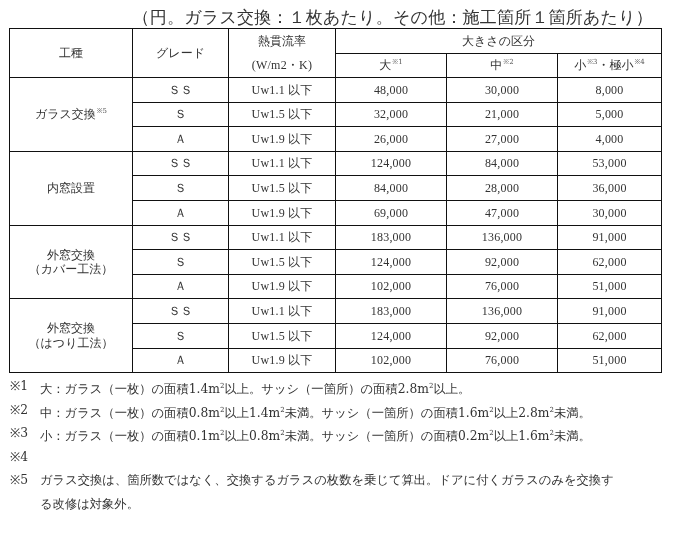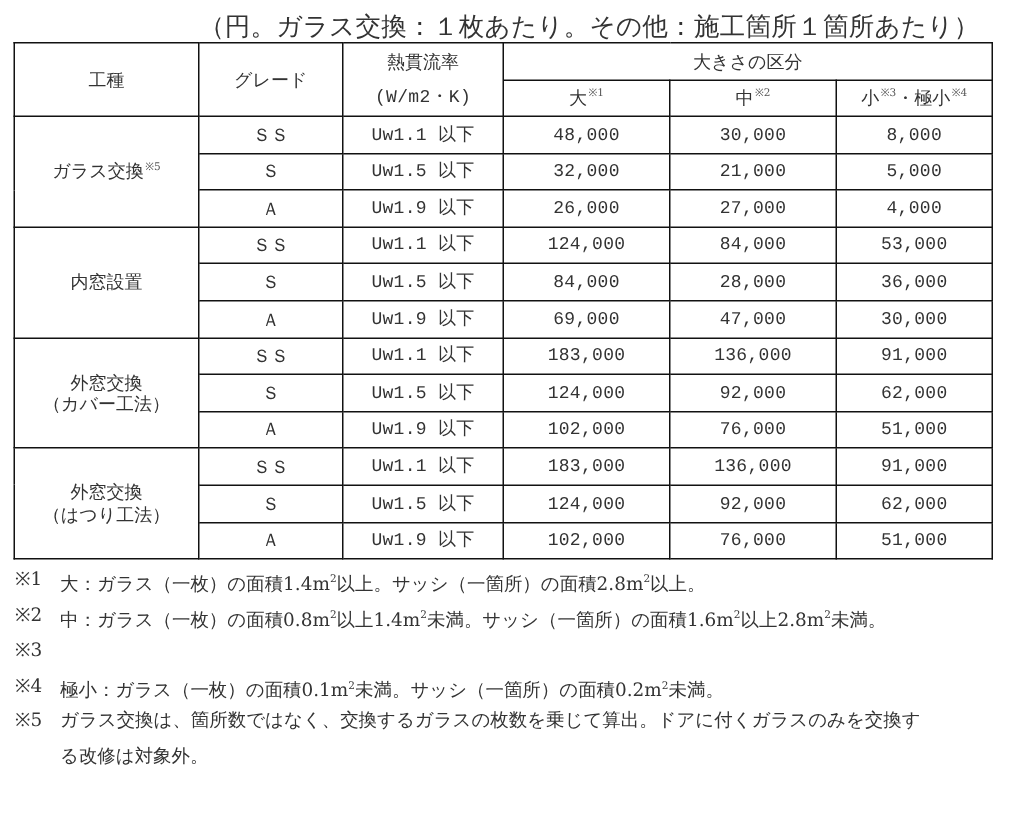--- a/index.html
+++ b/index.html
@@ -7,21 +7,21 @@
          font-family:"DejaVu Serif", "Liberation Serif", serif; color:#222; }
   .caption { position:absolute; top:6px; right:32px; font-size:17px; letter-spacing:0.2px; color:#333; }
   table.grid { position:absolute; left:9px; top:28px; border-collapse:collapse; table-layout:fixed; width:652px; }
   table.grid td, table.grid th { border:1.3px solid #111; text-align:center; vertical-align:middle;
     font-size:12px; font-weight:normal; padding:0; color:#333; line-height:1.2; }
   th.h1 { height:24px; }
   th.h2 { height:23px; }
   td { height:23.6px; }
   .work { font-size:12.5px; line-height:28px; }
   sup.note { font-size:7px; vertical-align:5px; color:#555; margin-left:1px; }
-  .mono { font-family:Liberation Mono, monospace; font-size:11.5px; letter-spacing:0.2px; }
+  .mono { font-family:Liberation Serif, serif; font-size:11.5px; letter-spacing:0.2px; }
   .notes { position:absolute; left:10px; top:375px; width:670px; font-size:12.3px; color:#333; }
   .note-line { height:23.5px; line-height:23.5px; white-space:nowrap; display:flex; }
   .note-mark { width:30px; flex:none; }
   .note-cont { padding-left:30px; }
   .note-text sup { font-size:7px; vertical-align:5px; }
 </style>
 </head>
 <body>
 
 <div class="caption">（円。ガラス交換：１枚あたり。その他：施工箇所１箇所あたり）</div>
@@ -145,23 +145,23 @@
     <div class="note-line">
       <span class="note-mark">※1</span>
       <span class="note-text"><span>大：ガラス（一枚）の面積1.4m</span><sup>2</sup><span>以上。サッシ（一箇所）の面積2.8m</span><sup>2</sup><span>以上。</span></span>
     </div>
     <div class="note-line">
       <span class="note-mark">※2</span>
       <span class="note-text"><span>中：ガラス（一枚）の面積0.8m</span><sup>2</sup><span>以上1.4m</span><sup>2</sup><span>未満。サッシ（一箇所）の面積1.6m</span><sup>2</sup><span>以上2.8m</span><sup>2</sup><span>未満。</span></span>
     </div>
     <div class="note-line">
       <span class="note-mark">※3</span>
+      <span class="note-text"><span>小：ガラス（一枚）の面積0.1m</span><sup>2</sup><span>以上0.8m</span><sup>2</sup><span>未満。サッシ（一箇所）の面積0.2m</span><sup>2</sup><span>以上1.6m</span><sup>2</sup><span>未満。</span></span>
     </div>
     <div class="note-line">
       <span class="note-mark">※4</span>
-      <span class="note-text"><span>極小：ガラス（一枚）の面積0.1m</span><sup>2</sup><span>未満。サッシ（一箇所）の面積0.2m</span><sup>2</sup><span>未満。</span></span>
     </div>
     <div class="note-line">
       <span class="note-mark">※5</span>
       <span class="note-text">ガラス交換は、箇所数ではなく、交換するガラスの枚数を乗じて算出。ドアに付くガラスのみを交換す</span>
     </div>
     <div class="note-line note-cont">る改修は対象外。</div>
   </div>
 
 </body></html>

